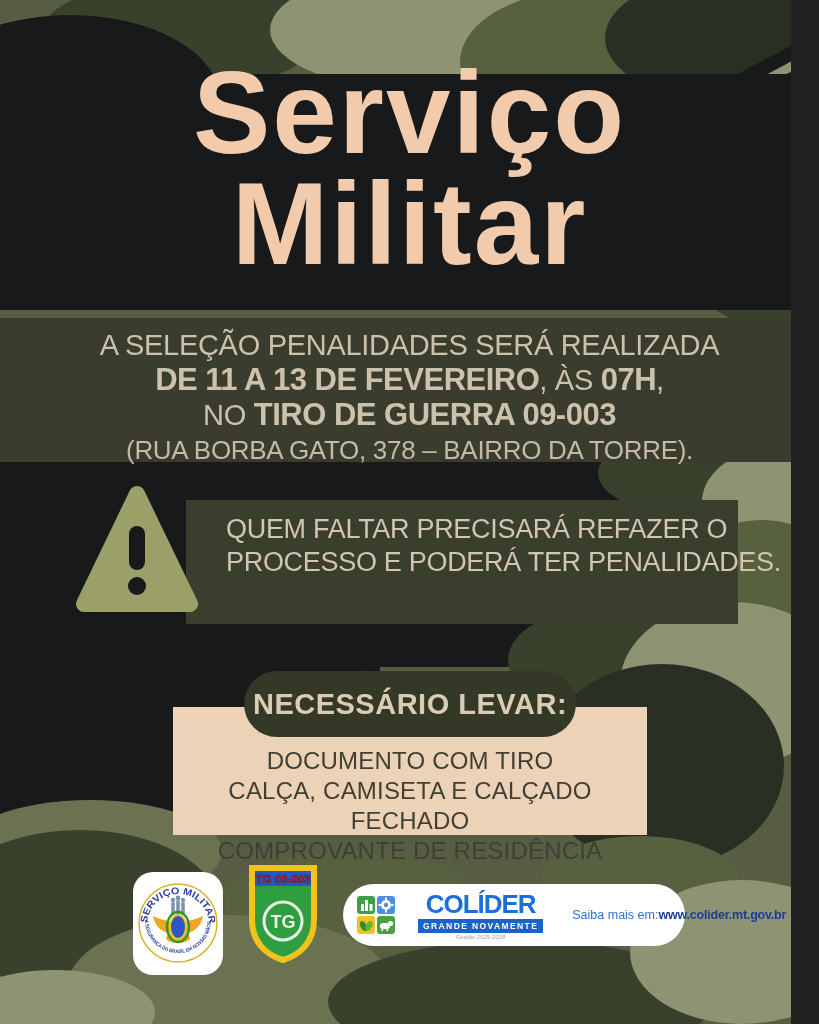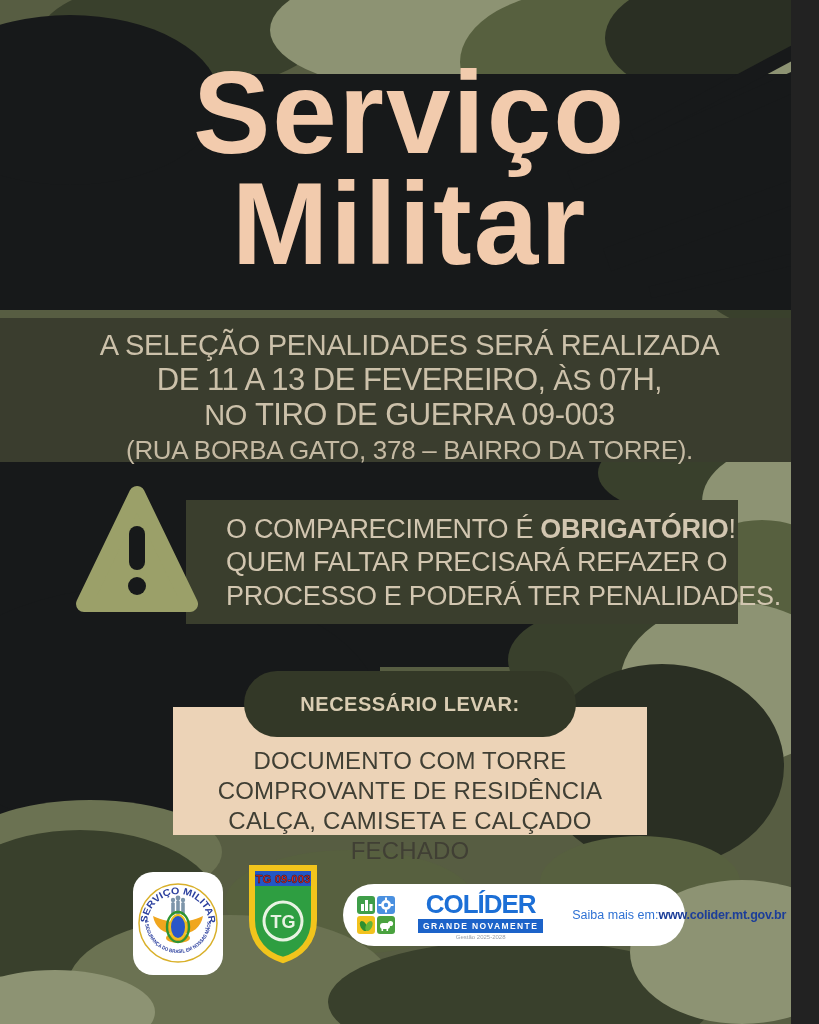--- a/index.html
+++ b/index.html
@@ -17,38 +17,38 @@
     font-size:116px;font-weight:800;letter-spacing:2px;color:#f2cbad;
   }
 
   
   .info-strip{
     top:318px;left:0;width:819px;height:144px;background:#3a3d2e;z-index:3;
     text-align:center;color:#ccc1aa;padding-top:11px;box-sizing:border-box;
   }
   .s-line{white-space:pre;line-height:1.13;}
   .sr{font-size:29px;letter-spacing:-.3px;}
-  .sb{font-size:31px;font-weight:400;letter-spacing:-.5px;margin-top:20px;}
+  .sb{font-size:31px;font-weight:700;letter-spacing:-.5px;margin-top:20px;}
   .s4{font-size:26px;color:#c5baa3;margin-top:4px;letter-spacing:-.3px;}
 
   
   .warning-panel{
     top:500px;left:186px;width:552px;height:124px;background:#3a3e2d;z-index:3;
     box-sizing:border-box;padding:13px 0 0 40px;color:#d2c6b0;
     font-size:27px;line-height:1.24;letter-spacing:-.3px;text-align:left;
   }
   .warning-panel .wb{font-weight:800;}
   .w-line{white-space:pre;}
   .warning-triangle{top:484px;left:76px;width:122px;height:132px;z-index:4;}
 
   
   .levar-pill{
     top:671px;left:244px;width:332px;height:66px;border-radius:34px;background:#333827;
     z-index:5;display:flex;align-items:center;justify-content:center;
-    font-size:20px;font-weight:800;letter-spacing:.5px;color:#dacdb3;
+    font-size:29px;font-weight:800;letter-spacing:.5px;color:#dacdb3;
   }
   .cream-panel{
     top:707px;left:173px;width:474px;height:128px;background:#ecd3b7;z-index:4;
     box-sizing:border-box;padding-top:39px;text-align:center;
     font-size:24px;color:#403f34;line-height:1.25;letter-spacing:.2px;
   }
 
   
   .badge-sm{top:872px;left:133px;width:90px;height:103px;background:#fff;border-radius:20px;z-index:4;}
   .badge-tg{top:864px;left:247px;width:72px;height:100px;z-index:4;}
@@ -124,29 +124,28 @@
     <div class="s-line s4">(RUA BORBA GATO, 378 – BAIRRO DA TORRE).</div>
   </div>
 
   <svg class="abs warning-triangle" viewBox="0 0 122 132">
     <polygon points="61,10 114,120 8,120" fill="#9ba069" stroke="#9ba069" stroke-width="16" stroke-linejoin="round"></polygon>
     <rect x="53" y="42" width="16" height="44" rx="8" fill="#17191a"></rect>
     <circle cx="61" cy="102" r="9" fill="#17191a"></circle>
   </svg>
 
   <div class="abs warning-panel">
-    <div class="w-line"><span>O COMPARECIMENTO É </span><span class="wb">OBRIGATÓRIO</span><span>!</span></div>
     <div class="w-line">QUEM FALTAR PRECISARÁ REFAZER O</div>
     <div class="w-line">PROCESSO E PODERÁ TER PENALIDADES.</div>
   </div>
 
   <div class="abs cream-panel">
-    <div>DOCUMENTO COM TORRE</div>
+    <div>DOCUMENTO COM TIRO</div>
+    <div>CALÇA, CAMISETA E CALÇADO FECHADO</div>
     <div>COMPROVANTE DE RESIDÊNCIA</div>
-    <div>CALÇA, CAMISETA E CALÇADO FECHADO</div>
   </div>
   <div class="abs levar-pill">
     <span>NECESSÁRIO LEVAR:</span>
   </div>
 
   <div class="abs badge-sm">
     <svg width="90" height="103" viewBox="0 0 90 103">
       <circle cx="45" cy="51" r="39" fill="#ffffff" stroke="#d9b02a" stroke-width="1.5"></circle>
       <defs>
         <path id="arcTop" d="M 14,53 A 31,31 0 0 1 76,53" fill="none"></path>

